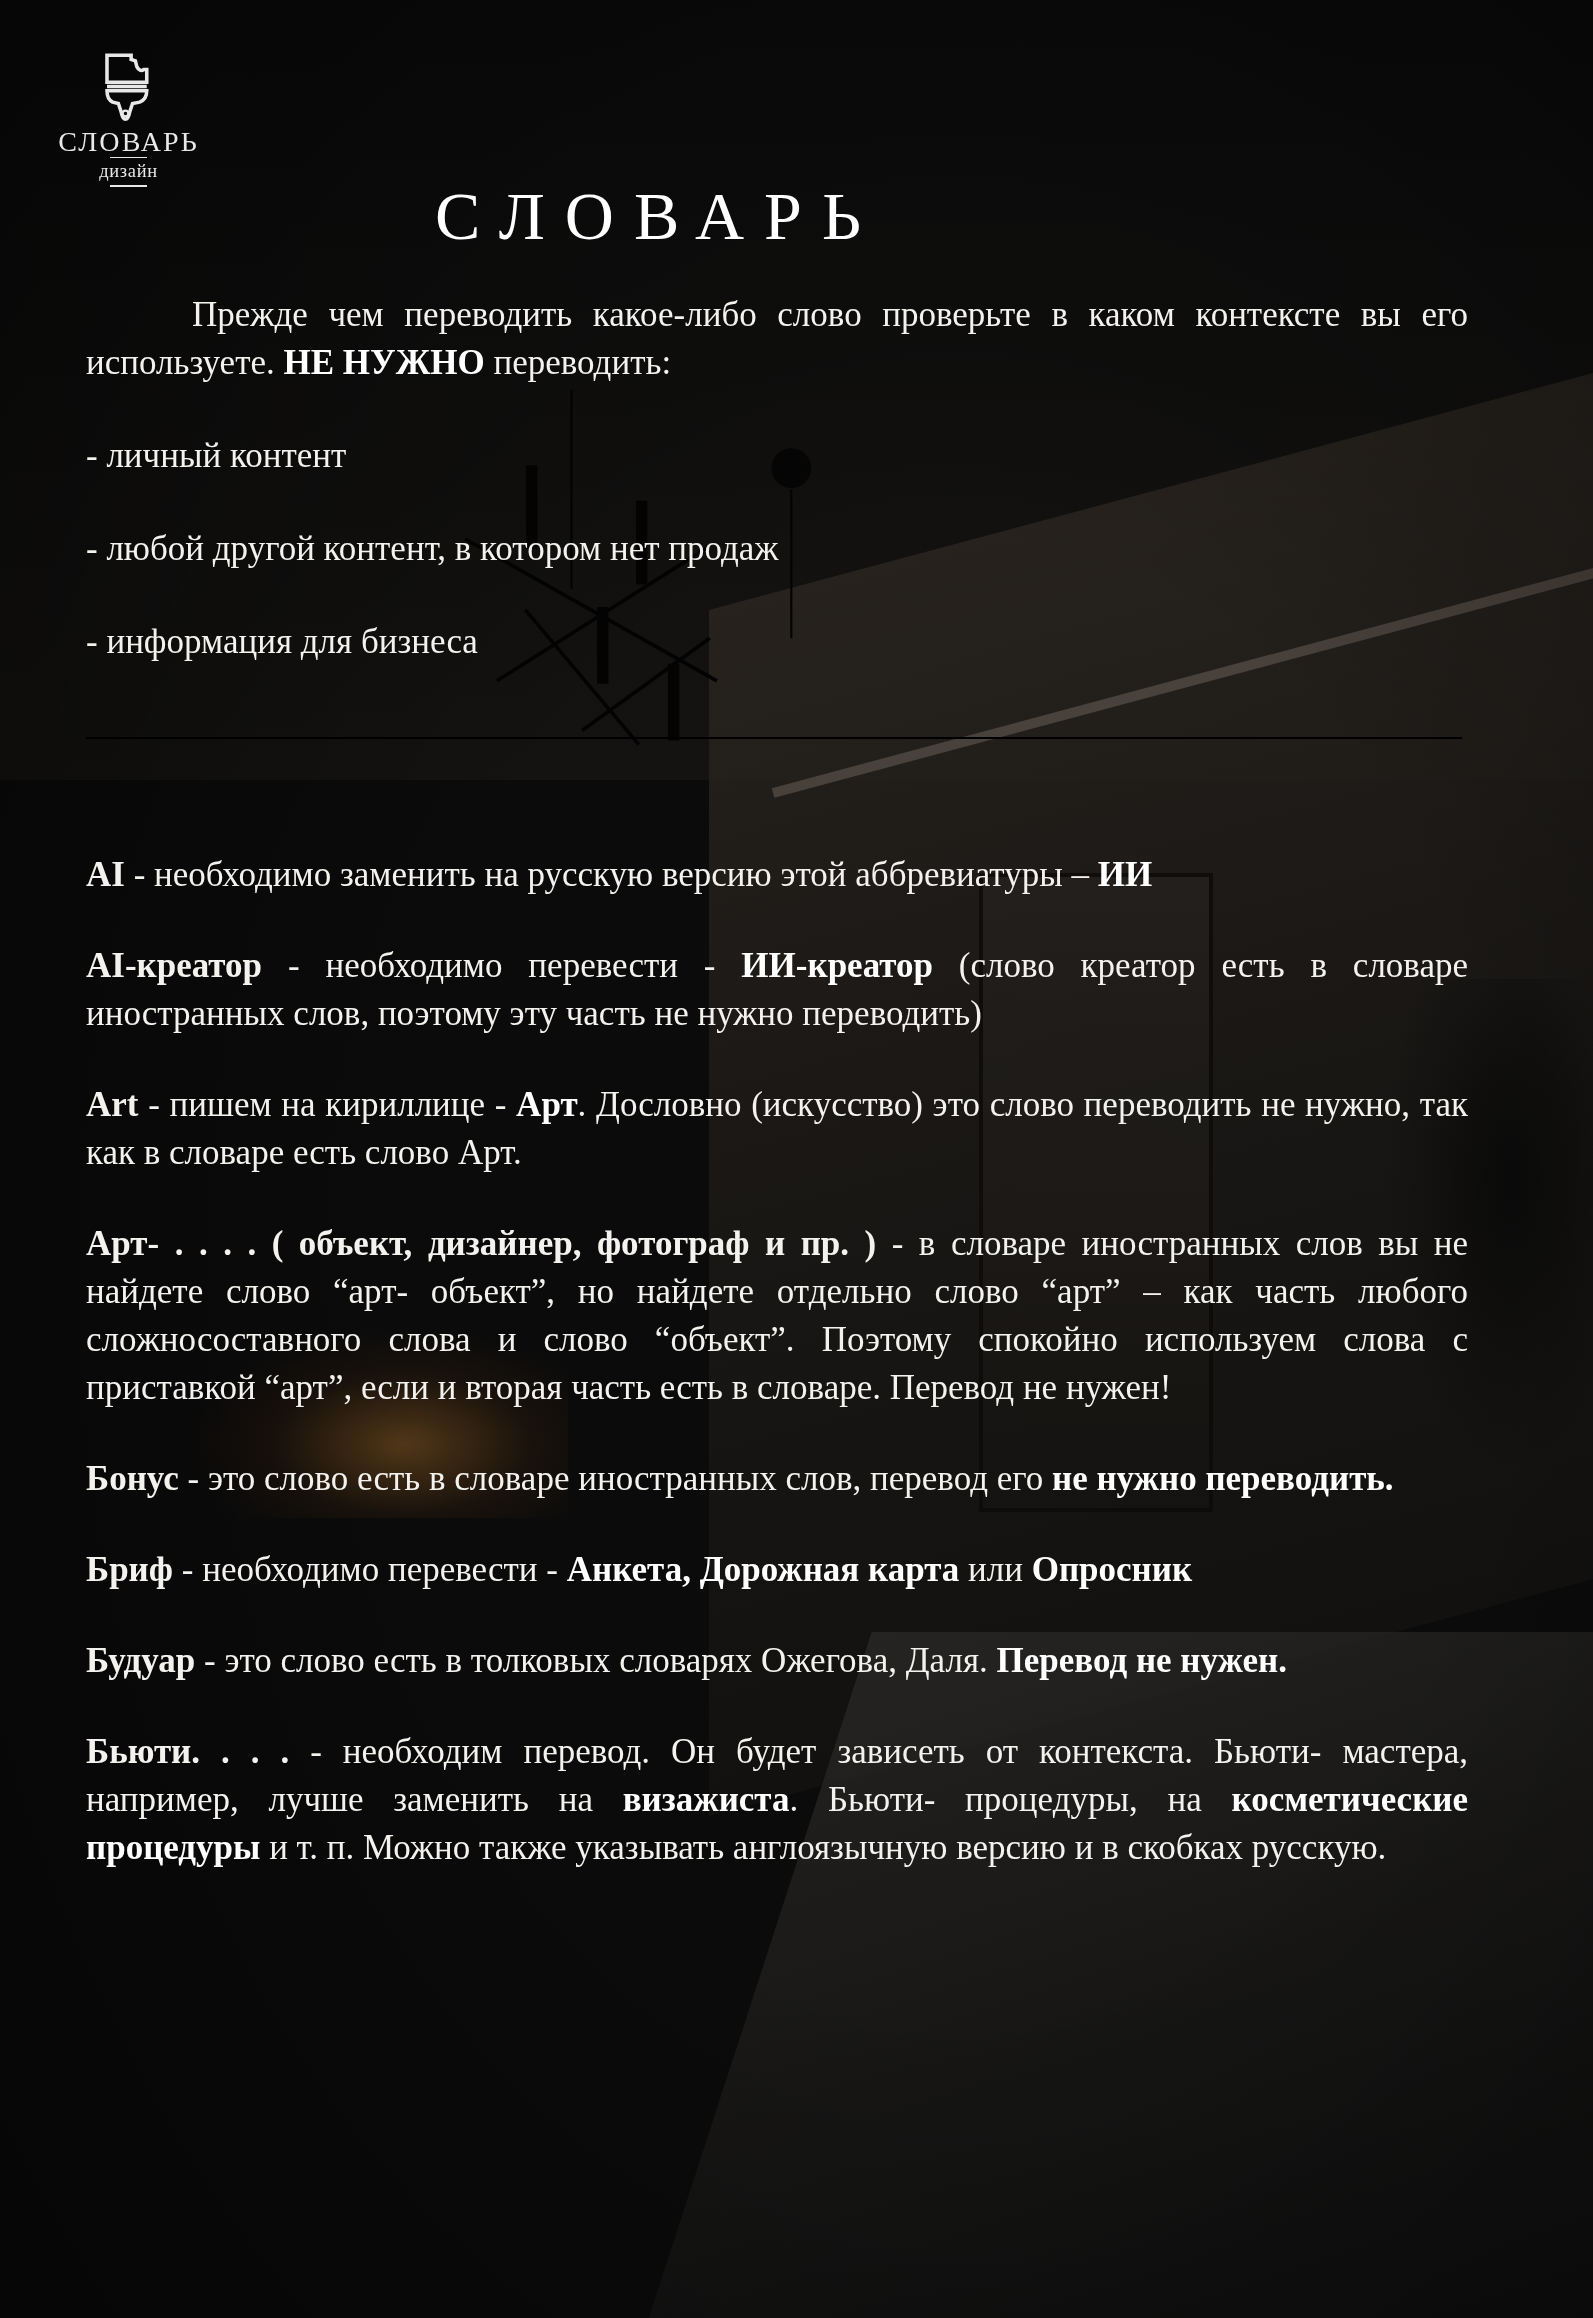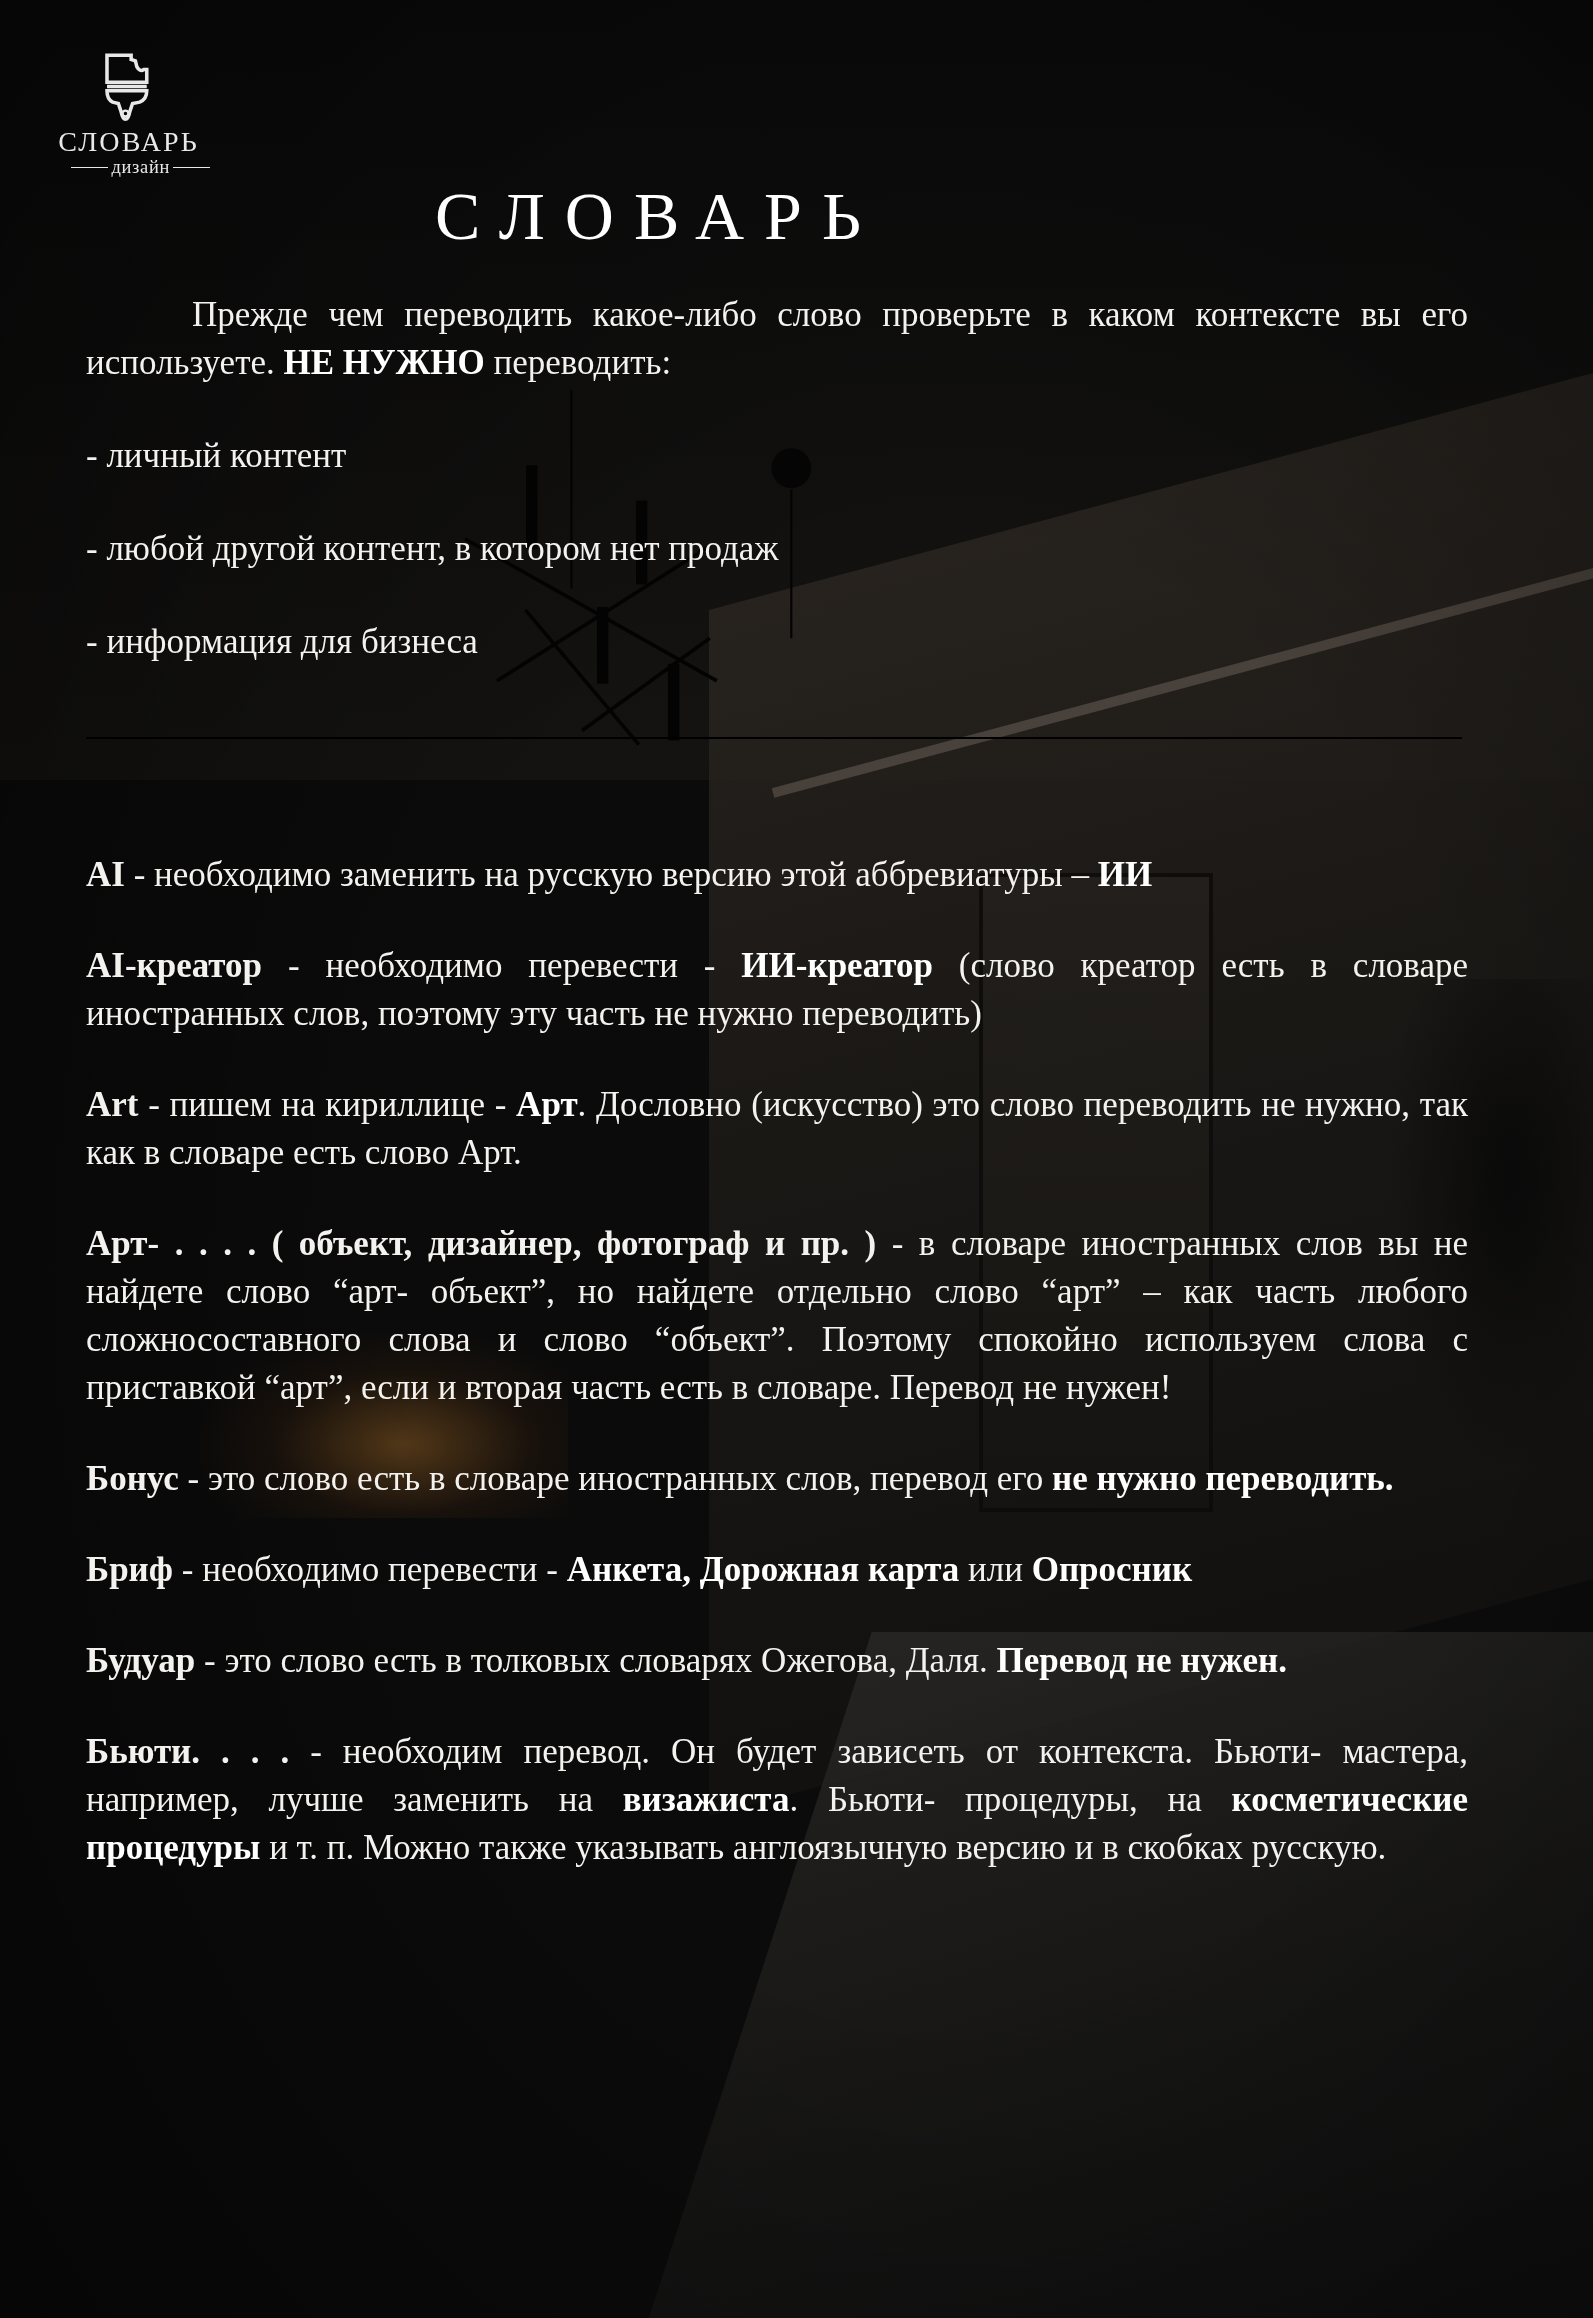--- a/index.html
+++ b/index.html
@@ -60,22 +60,22 @@
     .page { position: relative; z-index: 1; width: 1594px; height: 2319px; }
 
     
     .logo { position: absolute; left: 47px; top: 51px; width: 163px; text-align: center; }
     .logo svg { display: block; margin: 0 auto; }
     .logo .brand {
       font-family: "Liberation Serif", "DejaVu Serif", serif;
       font-size: 28px; letter-spacing: 2.1px; color: #e8e8e8; line-height: 1; margin-top: 5.7px;
     }
     .logo .sub {
-      display: flex; align-items: center; justify-content: flex-end; gap: 3px;
-      font-size: 18.4px; color: #e8e8e8; letter-spacing: 0.7px; margin-top: 1.4px;
+      display: flex; align-items: center; justify-content: space-between; gap: 3px;
+      font-size: 18.4px; color: #e8e8e8; letter-spacing: 0.7px; margin-top: 1.4px; flex-direction: column;
     }
     .logo .sub .rule { width: 37px; height: 1.4px; background: #e8e8e8; }
 
     
     .title {
       position: absolute; left: 0; top: 177px; width: 1296px; text-align: center;
       font-family: "Liberation Serif", "DejaVu Serif", serif;
       font-size: 68px; letter-spacing: 20px; font-weight: normal; color: #ffffff;
       padding-left: 20px;
     }

